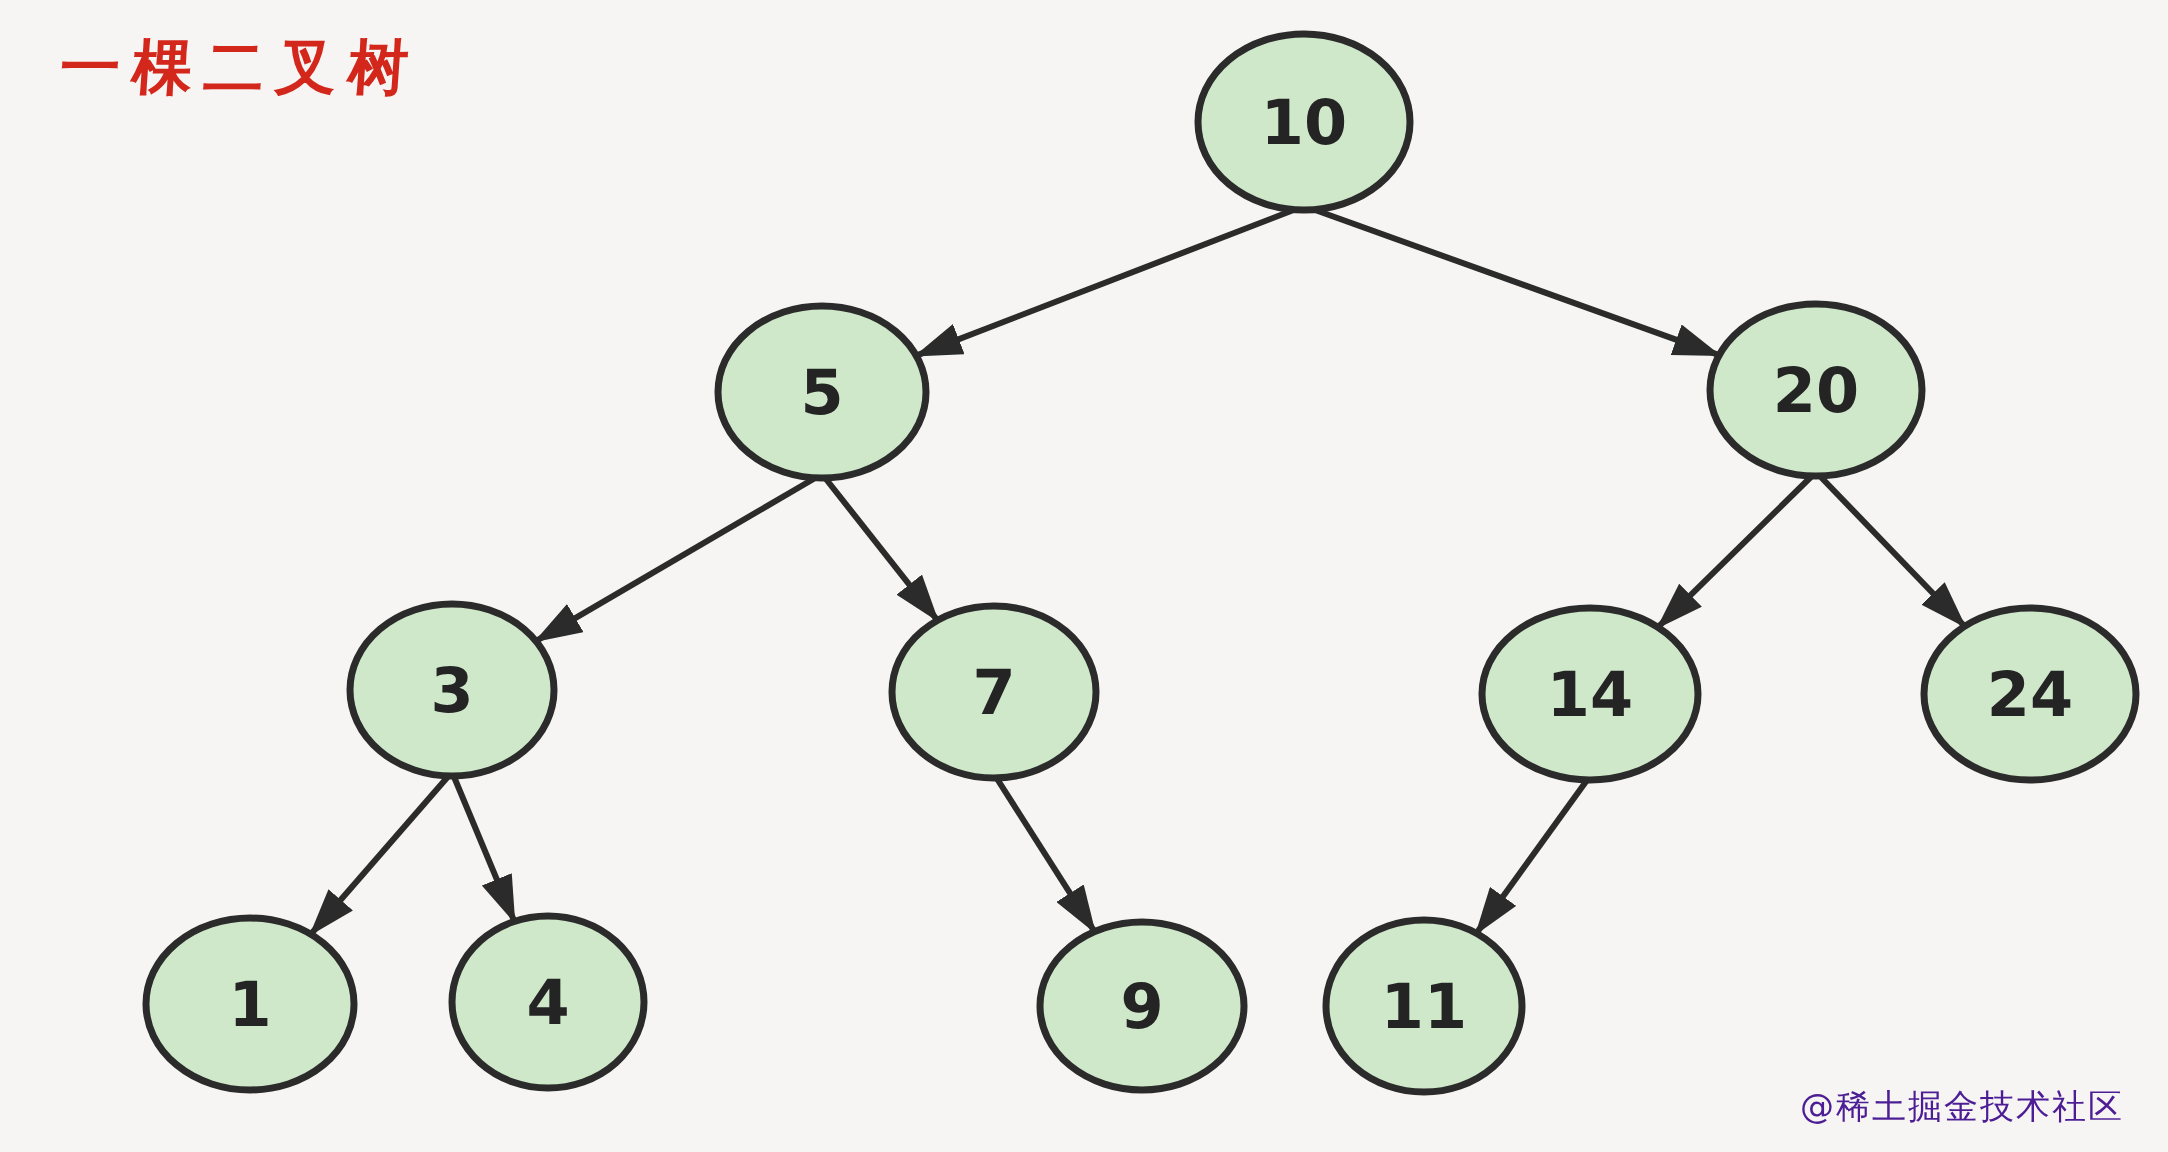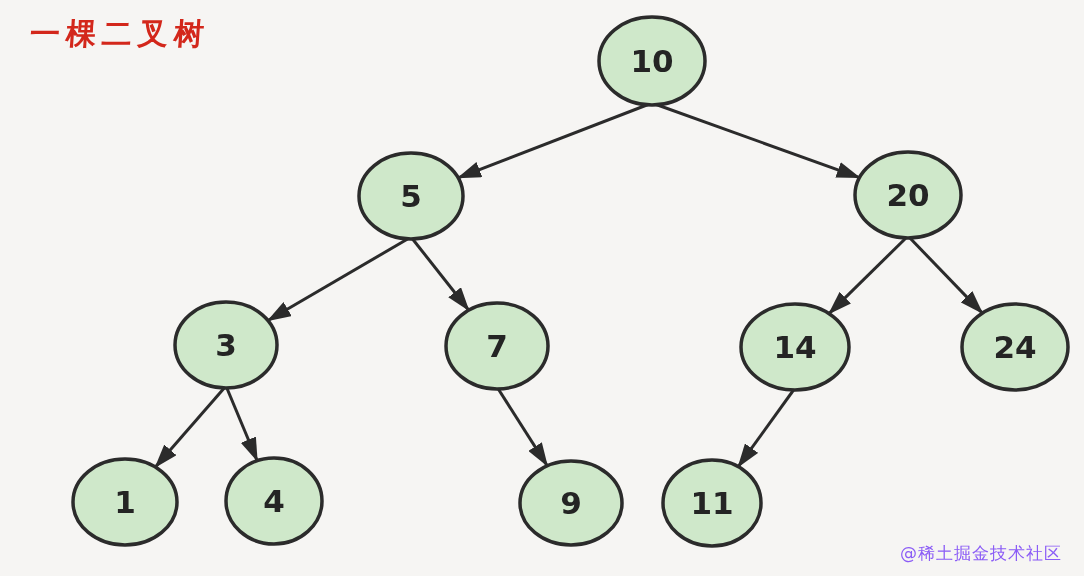--- a/index.html
+++ b/index.html
@@ -116,15 +116,15 @@
           <ellipse cx="571" cy="503" rx="51" ry="42" fill="#cfe8ca" stroke="#2b2b2b" stroke-width="3.5"></ellipse>
           <text x="571" y="514" text-anchor="middle" fill="#242424" class="node-label">9</text>
         </g>
         <g>
           <ellipse cx="712" cy="503" rx="49" ry="43" fill="#cfe8ca" stroke="#2b2b2b" stroke-width="3.5"></ellipse>
           <text x="712" y="514" text-anchor="middle" fill="#242424" class="node-label">11</text>
         </g>
       </g>
   </svg>
 
-  <div class="watermark" style="color: #8b5cf6;">@稀土掘金技术社区</div>
+  <div class="watermark" style="color: #4c1d95;">@稀土掘金技术社区</div>
 
 </div>
 
 </body></html>

